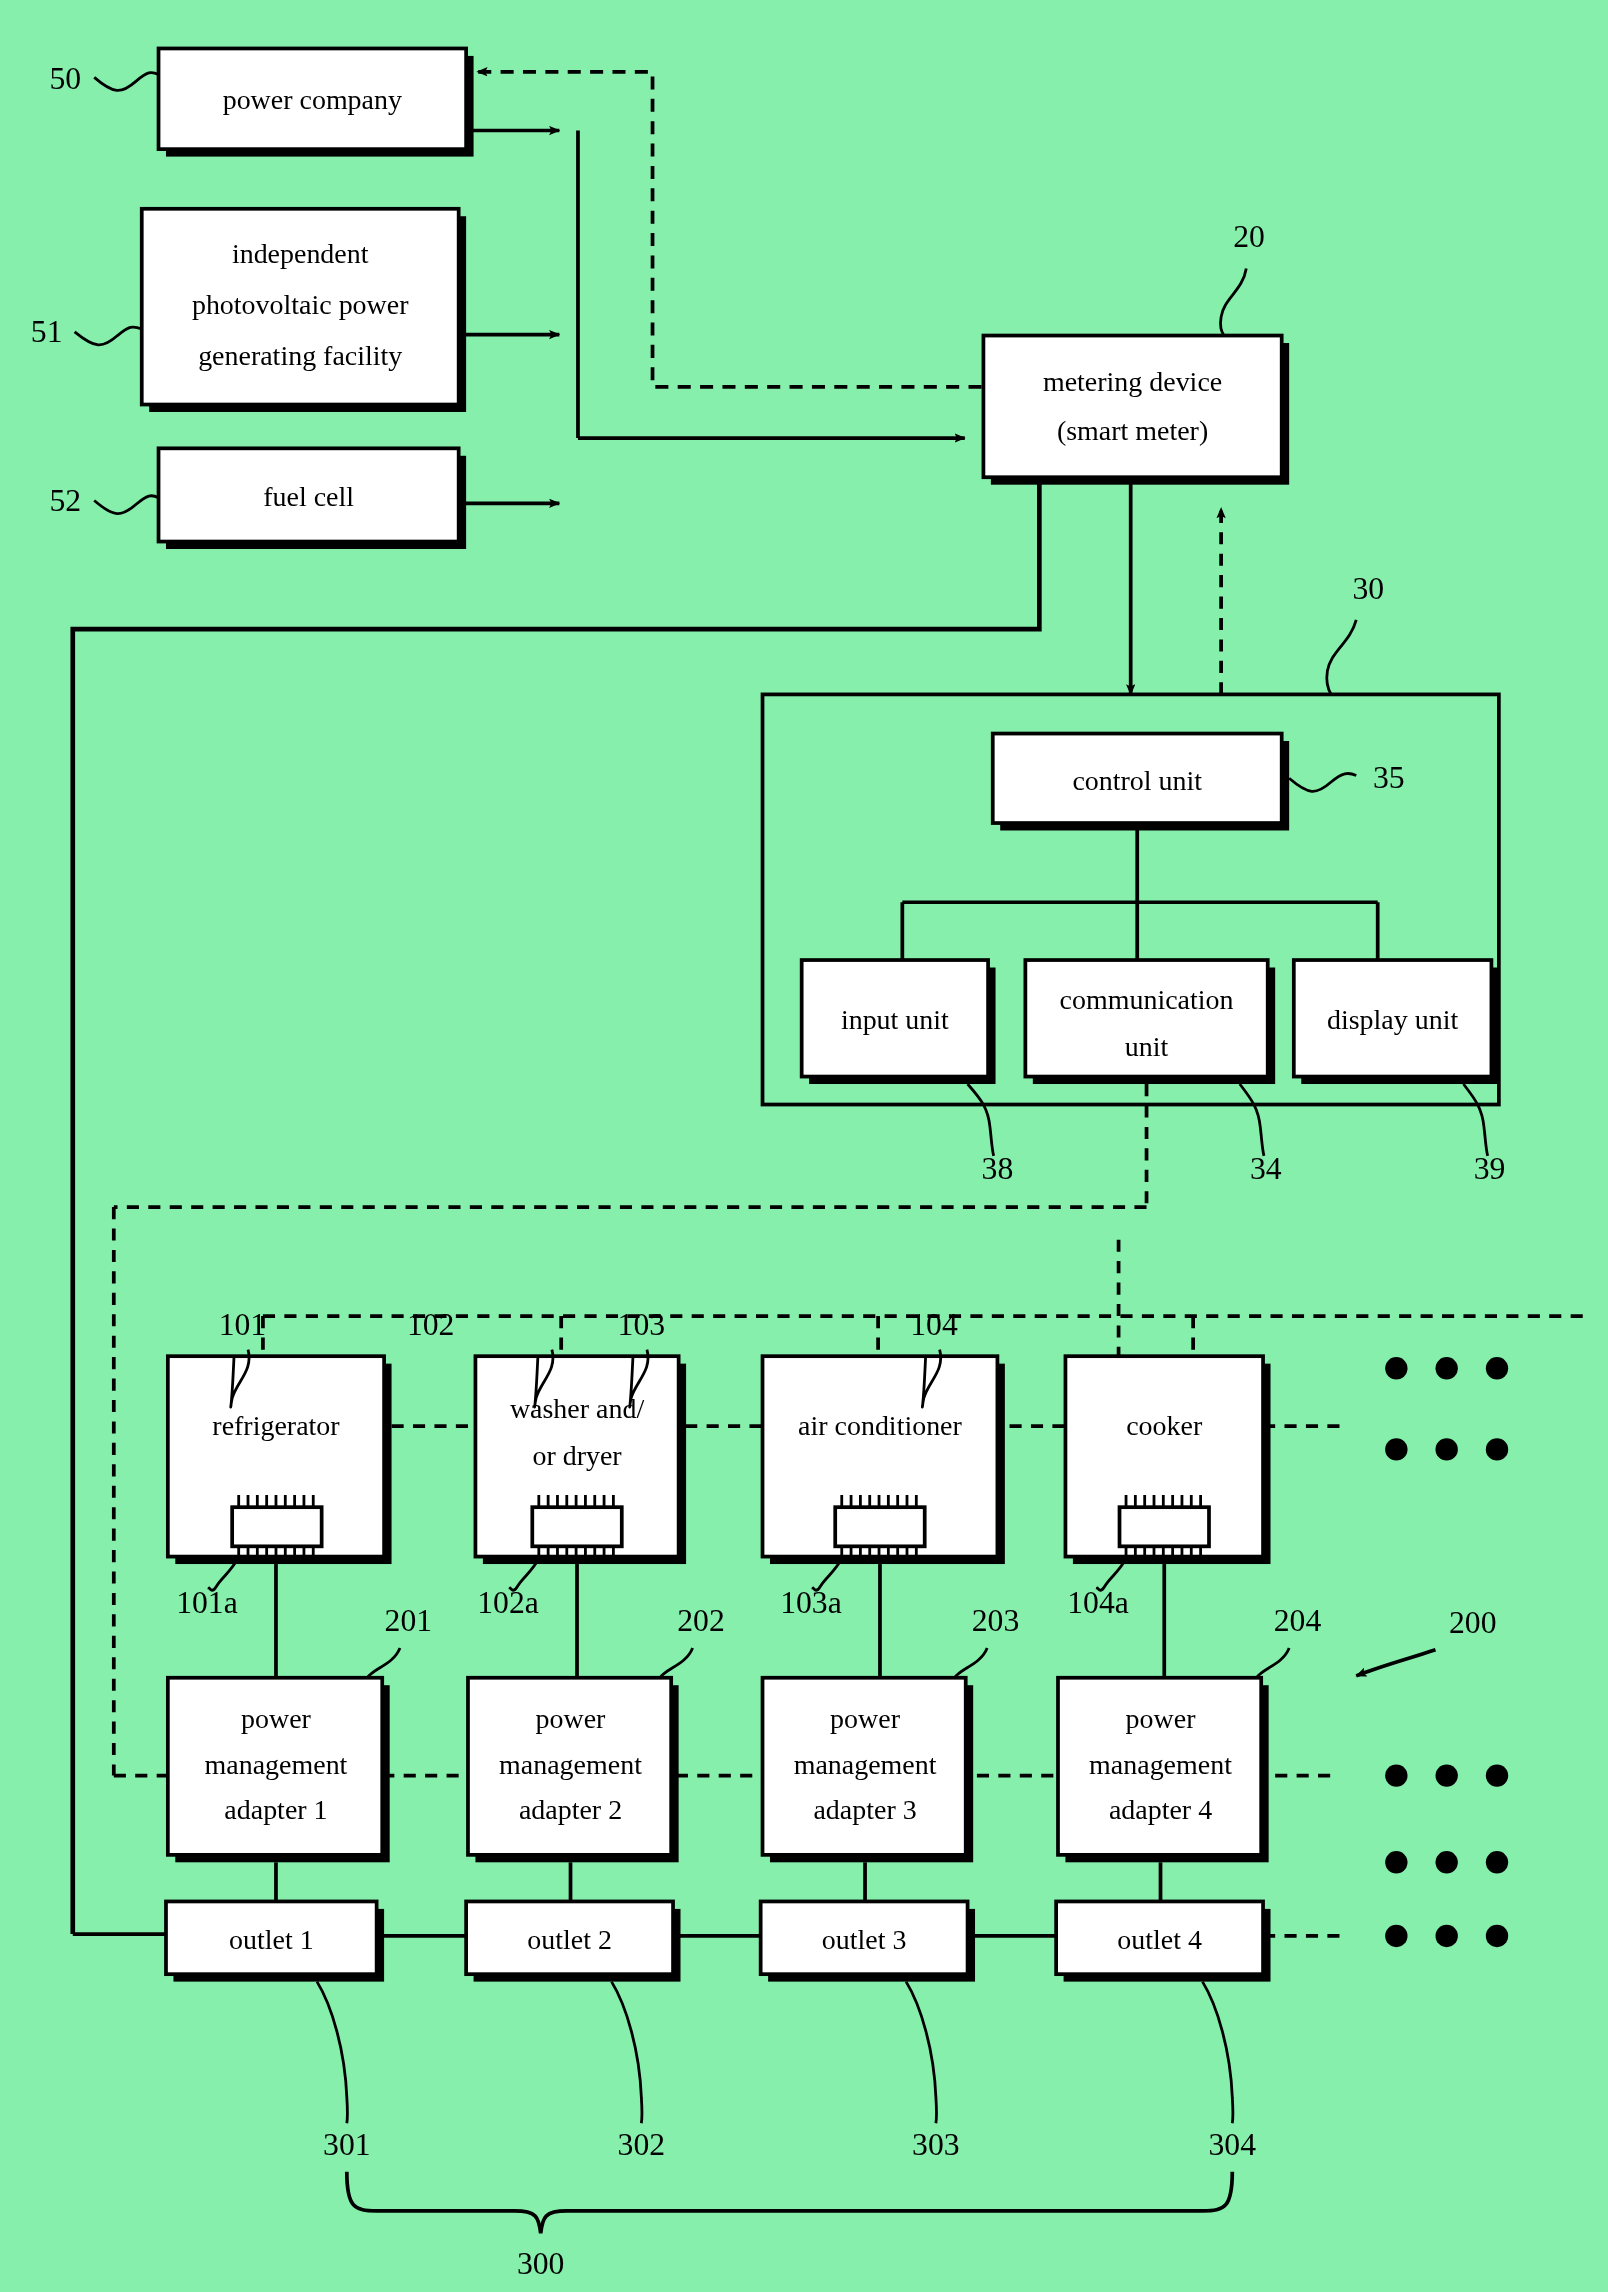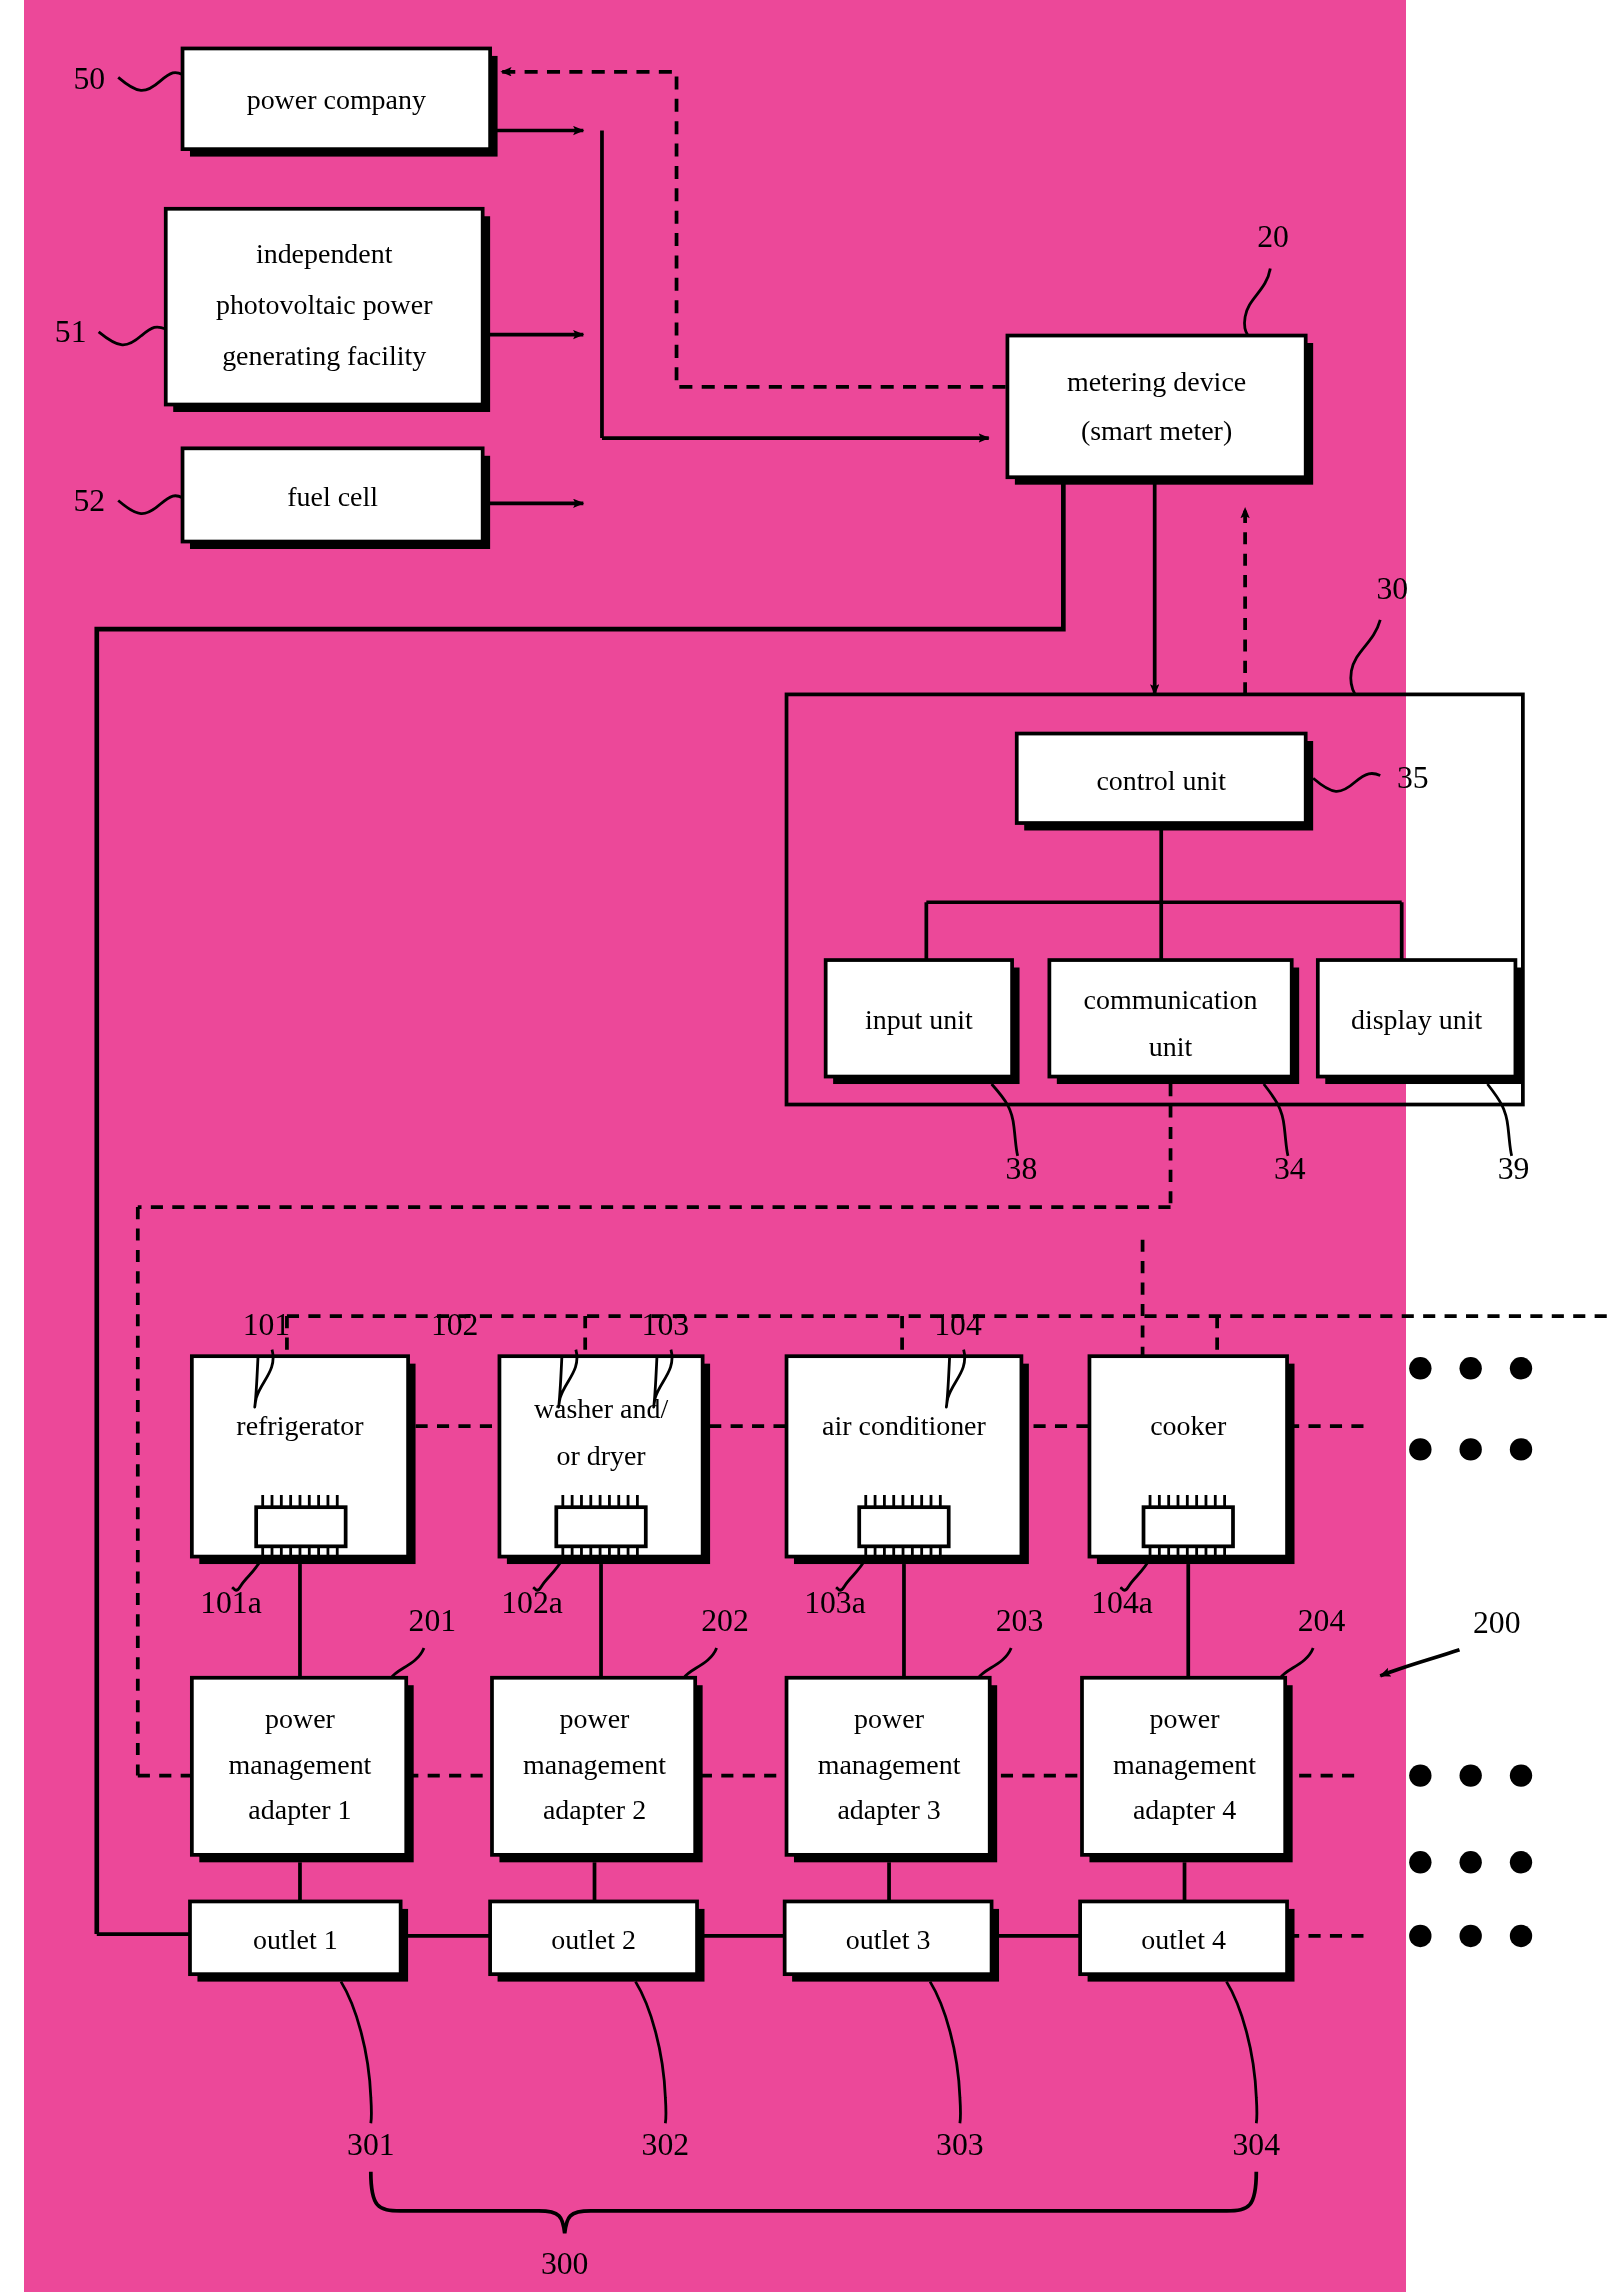--- a/index.html
+++ b/index.html
@@ -1,18 +1,18 @@
 <!DOCTYPE html>
 <html style="font-size:15px"><head>
 <meta charset="utf-8">
 <style>
   html,body{margin:0;padding:0;background:#ffffff;}
   body{width:1608px;height:2292px;overflow:hidden;
        font-family:"Liberation Serif","DejaVu Serif",serif;}
-  #stage{position:relative;width:1382px;height:2292px;background:#ec4899;margin-left:24px;}
+  #stage{position:relative;width:1608px;height:2292px;background:#86efac;}
   svg#diagram{position:absolute;left:0;top:0;width:1608px;height:2292px;}
   .bx-text{font-family:"Liberation Serif","DejaVu Serif",serif;
            font-size:30px;fill:#000;text-anchor:middle;}
   .ref-text{font-family:"Liberation Serif","DejaVu Serif",serif;
             font-size:34px;fill:#000;text-anchor:middle;}
   .dot{fill:#000;}
 </style>
 </head>
 <body>
 

